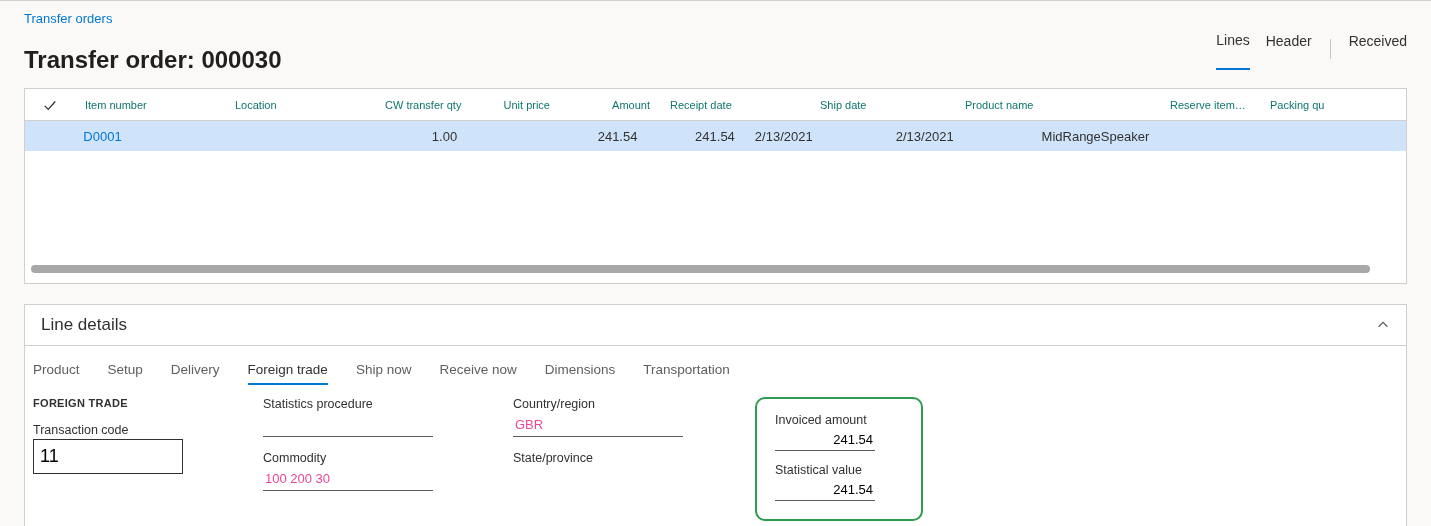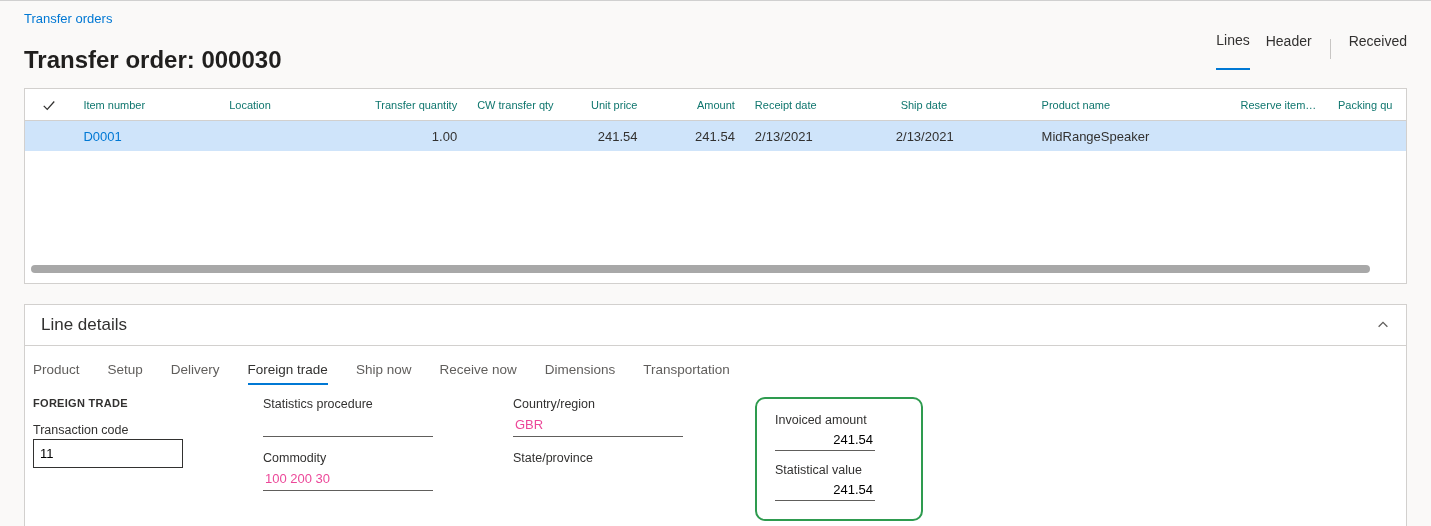--- a/index.html
+++ b/index.html
@@ -90,20 +90,21 @@
   .c-amt   { width: 100px; text-align: right; }
   .c-ship  { width: 145px; }
   .c-rec   { width: 150px; }
   .c-prod  { width: 205px; }
   .c-res   { width: 100px; }
   .c-pack  { width: 80px; }
   .grid-row {
     background: #cfe4fa;
     height: 30px;
     font-size: 13px;
+    justify-content: flex-end;
   }
   .grid-row .link { color: #0078d4; }
   .grid-empty { height: 110px; background:#fff; }
   .grid-scroll {
     height: 16px;
     margin: 0 6px 6px 6px;
     position: relative;
     background: #fff;
   }
   .grid-scroll-thumb {
@@ -184,21 +185,21 @@
     padding: 4px 2px;
     background: transparent;
     width: 170px;
     color: #323130;
     font-family: inherit;
     min-height: 22px;
   }
   .underline-input.link-val { color: #ec4899; }
   .boxed-input {
     border: 1px solid #323130;
-    font-size: 13px;
+    font-size: 18px;
     padding: 6px 6px;
     width: 150px;
     font-family: inherit;
   }
   .highlight-box {
     border: 2px solid #2e9b4f;
     border-radius: 10px;
     padding: 14px 18px 18px 18px;
     margin-left: -8px;
   }
@@ -235,21 +236,20 @@
   <div class="grid-card">
     <div class="grid">
       <div class="grid-head">
         <div class="cell c-check">
           <svg class="check-svg" viewBox="0 0 16 16">
               <polyline points="2,9 6,13 14,4"></polyline>
             </svg>
         </div>
         <div class="cell c-item">Item number</div>
         <div class="cell c-loc">Location</div>
-        <div class="cell c-tq">Transfer quantity</div>
         <div class="cell c-cw">CW transfer qty</div>
         <div class="cell c-up">Unit price</div>
         <div class="cell c-amt">Amount</div>
         <div class="cell c-rec">Receipt date</div>
         <div class="cell c-ship">Ship date</div>
         <div class="cell c-prod">Product name</div>
         <div class="cell c-res">Reserve items a...</div>
         <div class="cell c-pack">Packing qu</div>
       </div>
       <div class="grid-row">

